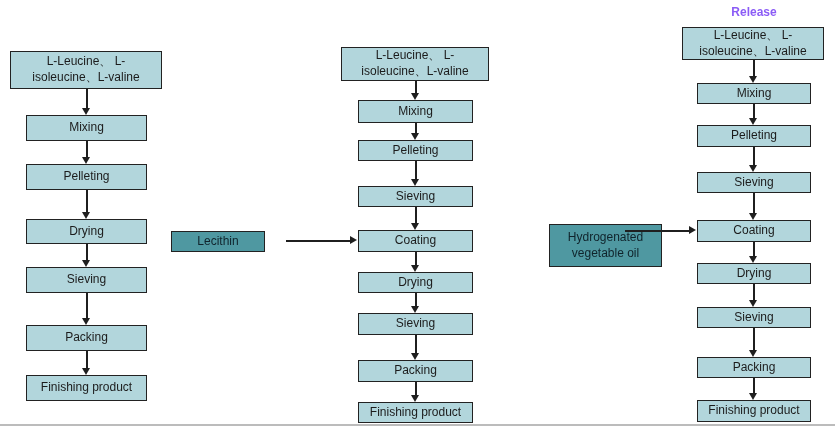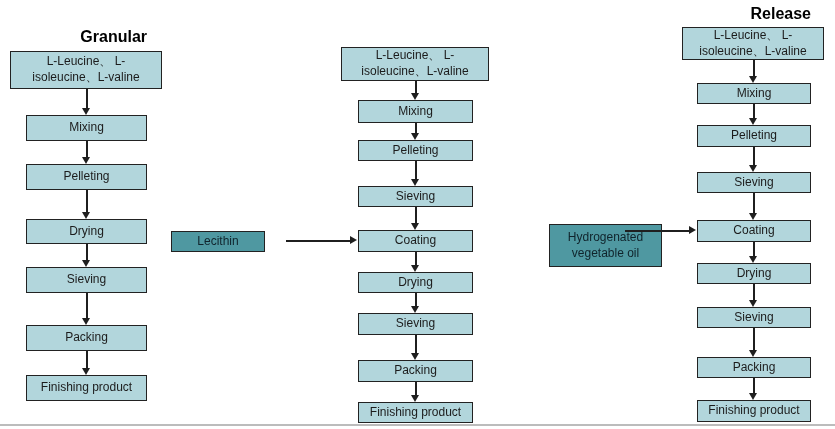--- a/index.html
+++ b/index.html
@@ -13,23 +13,23 @@
     height: 429px;
     background: #ffffff;
     font-family: "Liberation Sans", "DejaVu Sans", sans-serif;
     font-size: 12px;
     color: #1c1c1c;
     overflow: hidden;
   }
   .flow-title {
     position: absolute;
     font-weight: bold;
-    font-size: 16px;
-    text-align: right;
-    color: #000000;
+    font-size: 12px;
+    text-align: center;
+    color: #8b5cf6;
     white-space: nowrap;
   }
   .box {
     position: absolute;
     box-sizing: border-box;
     border: 1px solid #222222;
     display: flex;
     align-items: center;
     justify-content: center;
     text-align: center;
@@ -71,21 +71,20 @@
     left: 0; top: 424px;
     width: 835px; height: 2px;
     background: #bcbcbc;
   }
 </style>
 </head>
 <body>
 
 <div class="canvas">
 
-  <div class="flow-title" style="left:26px; top:28px; width:121px;">Granular</div>
 
   <div class="box light" style="left:10px; top:51px; width:152px; height:38px;">L-Leucine、 L-isoleucine、L-valine</div>
   <div class="va" style="left:81px; top:89px; height:26px;"></div>
 
   <div class="box light" style="left:26px; top:115px; width:121px; height:26px;">Mixing</div>
   <div class="va" style="left:81px; top:141px; height:23px;"></div>
 
   <div class="box light" style="left:26px; top:164px; width:121px; height:26px;">Pelleting</div>
   <div class="va" style="left:81px; top:190px; height:29px;"></div>
 

